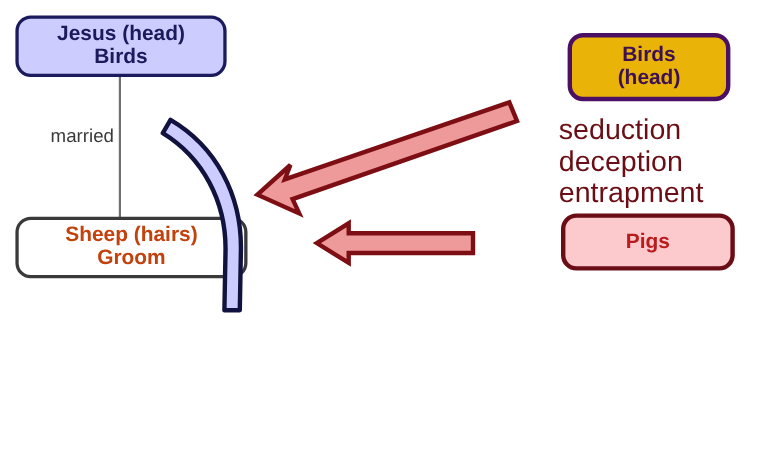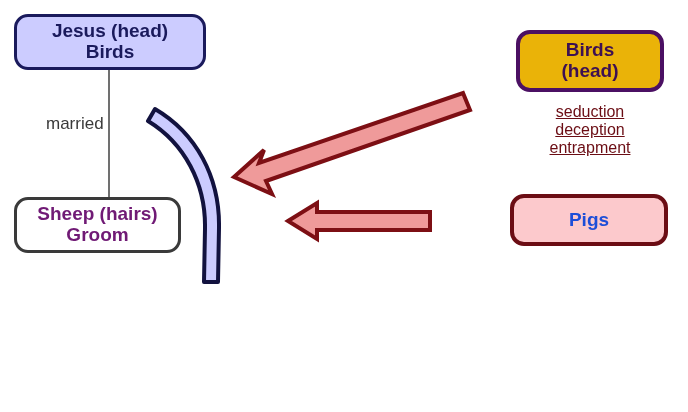--- a/index.html
+++ b/index.html
@@ -40,26 +40,26 @@
     border: 3px solid #1a1a5c;
     border-radius: 14px;
     color: #1a1a5c;
     font-size: 19px;
   }
 
   
   #node-bride {
     left: 14px;
     top: 197px;
-    width: 167px;
+    width: 211px;
     height: 56px;
     background: #ffffff;
     border: 3px solid #3a3a3a;
     border-radius: 14px;
-    color: #701a75;
+    color: #c2410c;
     font-size: 19px;
   }
 
   
   #node-birds {
     left: 516px;
     top: 30px;
     width: 148px;
     height: 62px;
     background: #eab308;
@@ -71,21 +71,21 @@
 
   
   #node-pigs {
     left: 510px;
     top: 194px;
     width: 158px;
     height: 52px;
     background: #fcc9cc;
     border: 4px solid #6b0d14;
     border-radius: 14px;
-    color: #1d4ed8;
+    color: #b91c1c;
     font-size: 19px;
   }
 
   
   #connector-line {
     position: absolute;
     left: 108px;
     top: 70px;
     width: 2px;
     height: 130px;
@@ -102,28 +102,27 @@
     font-family: "Liberation Sans", sans-serif;
     margin-left: 32px;
   }
 
   
   #label-attacks {
     position: absolute;
     left: 508px;
     top: 103px;
     width: 164px;
-    text-align: center;
+    text-align: left;
     color: #6b0d14;
-    font-size: 16px;
+    font-size: 26px;
     font-weight: normal;
     line-height: 1.12;
     white-space: pre;
     font-family: "Liberation Sans", sans-serif;
-    text-decoration: underline;
   }
 
   svg.layer {
     position: absolute;
     left: 0;
     top: 0;
     width: 688px;
     height: 412px;
     pointer-events: none;
   }

